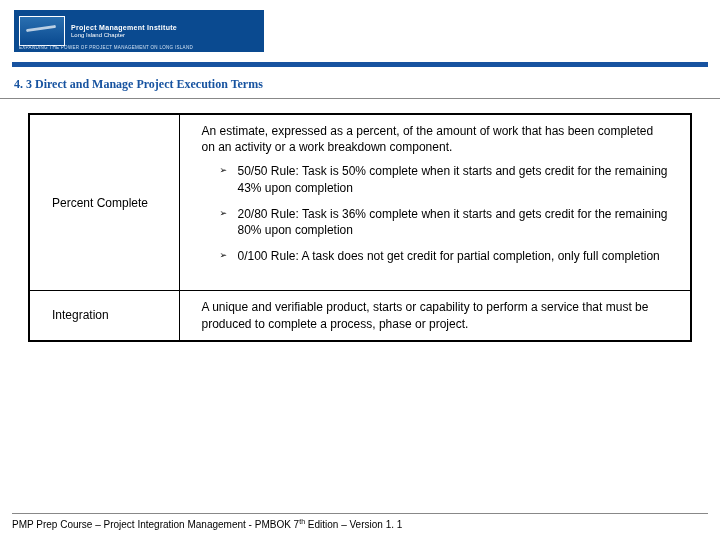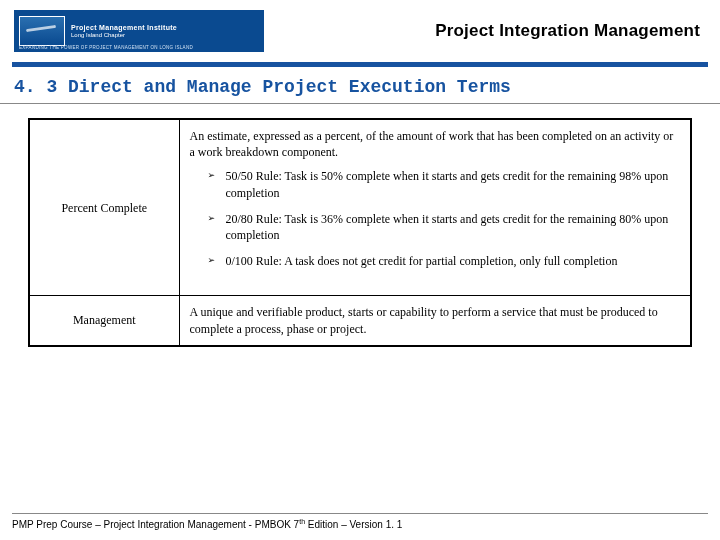--- a/index.html
+++ b/index.html
@@ -64,48 +64,46 @@
     font-size: 17px;
     padding-right: 6px;
     letter-spacing: 0.2px;
   }
   .blue-bar {
     height: 5px;
     background: #1753a0;
     margin: 2px 12px 0 12px;
   }
   .section-title {
-    font-family: Liberation Mono, monospace;
+    font-family: Liberation Serif, serif;
     font-weight: bold;
-    font-size: 18px;
+    font-size: 12px;
     color: #1753a0;
     padding: 10px 14px 6px 14px;
   }
   .thin-line {
     height: 1px;
     background: #888;
     margin: 0 0 14px 0;
   }
   .terms-table {
     margin: 0 28px;
     border: 2px solid #000;
     border-collapse: collapse;
     width: calc(100% - 56px);
   }
   .terms-table td {
     border: 1.5px solid #000;
     vertical-align: middle;
-    padding: 8px 10px;
+    padding: 8px 22px;
     font-size: 12px;
     line-height: 1.35;
-    font-family: Liberation Serif, serif;
   }
   .term-label {
     width: 150px;
-    text-align: center;
     font-size: 13px;
   }
   .def-block { margin-bottom: 8px; }
   .rule-list {
     list-style: none;
     padding-left: 18px;
   }
   .rule-list li {
     position: relative;
     padding-left: 18px;
@@ -141,42 +139,41 @@
 
 <div class="header">
   <div class="logo">
     <div class="logo-badge"></div>
     <div>
       <div class="logo-text-main">Project Management Institute</div>
       <div class="logo-text-sub">Long Island Chapter</div>
     </div>
     <div class="logo-tagline">EXPANDING THE POWER OF PROJECT MANAGEMENT ON LONG ISLAND</div>
   </div>
-  <div class="header-title">Project Integration Management</div>
 </div>
 <div class="blue-bar"></div>
 
 <div class="section-title">4. 3 Direct and Manage Project Execution Terms</div>
 <div class="thin-line"></div>
 
 <table class="terms-table">
   <tbody>
       <tr>
     <td class="term-label">Percent Complete</td>
     <td>
       <div class="def-block">An estimate, expressed as a percent, of the amount of work that has been completed on an activity or a work breakdown component.</div>
       <ul class="rule-list">
-        <li>50/50 Rule: Task is 50% complete when it starts and gets credit for the remaining 98% upon completion</li>
+        <li>50/50 Rule: Task is 50% complete when it starts and gets credit for the remaining 43% upon completion</li>
         <li>20/80 Rule: Task is 36% complete when it starts and gets credit for the remaining 80% upon completion</li>
         <li>0/100 Rule: A task does not get credit for partial completion, only full completion</li>
       </ul>
     </td>
   </tr>
   <tr>
-    <td class="term-label">Management</td>
+    <td class="term-label">Integration</td>
     <td>A unique and verifiable product, starts or capability to perform a service that must be produced to complete a process, phase or project.</td>
   </tr>
 </tbody>
   </table>
 
 <div class="footer">
   <div class="footer-line"></div>
   <div class="footer-text">
     <span>PMP Prep Course – Project Integration Management - PMBOK 7</span><sup>th</sup><span> Edition – Version 1. 1</span>
   </div>

